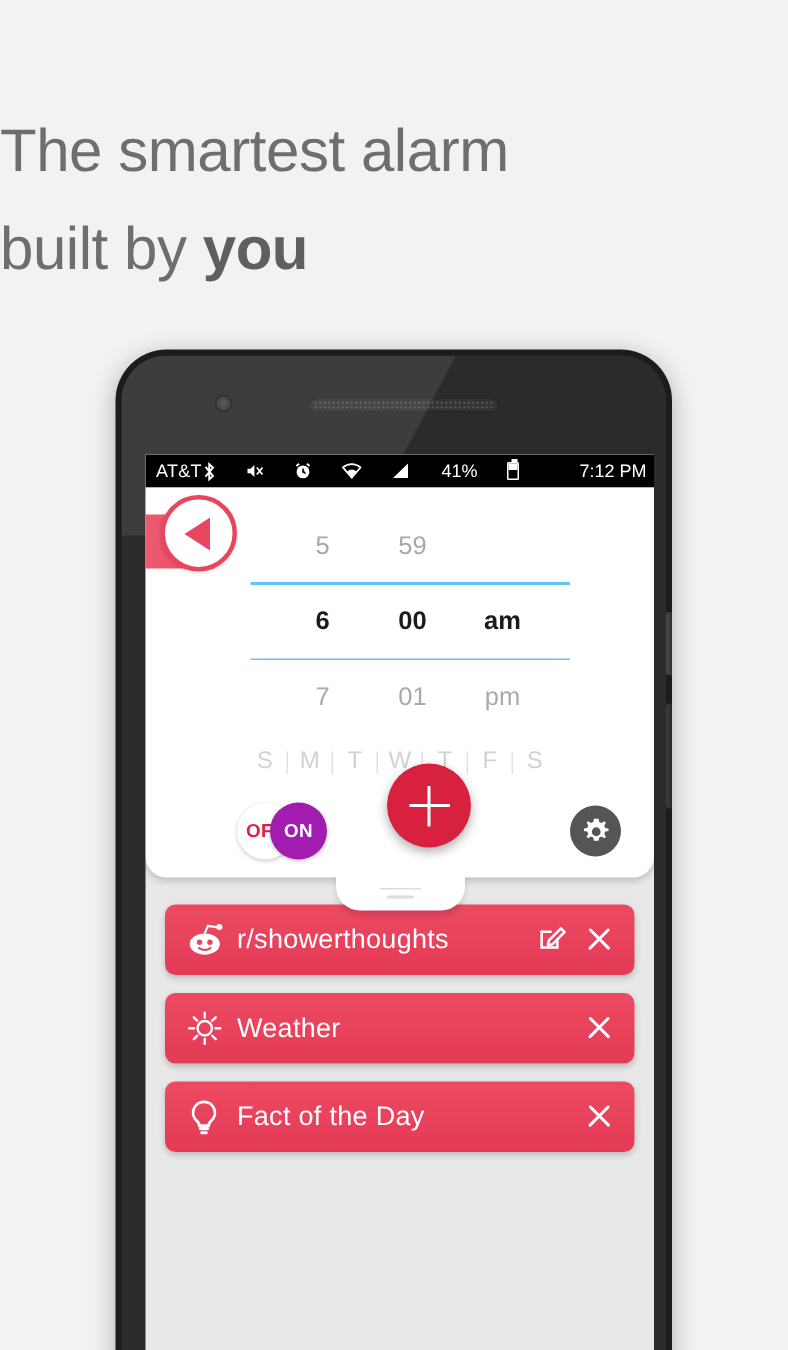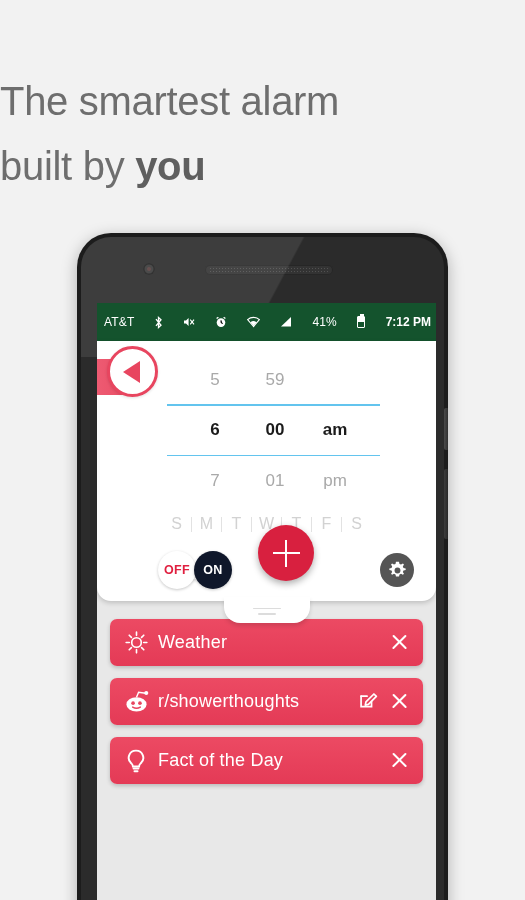--- a/index.html
+++ b/index.html
@@ -71,37 +71,37 @@
   }
 
   
   .screen {
     position: absolute; left: 16px; top: 66px; width: 339px; height: 634px;
     background: #e8e8e8; overflow: hidden;
   }
 
   
   .statusbar {
-    position: relative; height: 38px; background: #14532d;
+    position: relative; height: 22px; background: #000000;
     display: flex; align-items: center; color: #fff;
     font-size: 11.5px; padding: 0 5px 0 7px;
   }
   .carrier { font-size: 12px; letter-spacing: .2px; }
   .status-right { margin-left: auto; display: flex; align-items: center; gap: 20px; }
   .sicon { display:inline-flex; align-items:center; }
   .sicon svg { display:block; }
   .battpct { font-size: 12px; margin-left: 1px; }
   .battery {
     width: 8px; height: 12px; border: 1.4px solid #fff; border-radius: 1px;
     position: relative; background: linear-gradient(#fff 0%, #fff 45%, transparent 45%);
   }
   .battery::before {
     content:""; position:absolute; left:2px; top:-3px; width:4px; height:2px; background:#fff;
   }
-  .clock { font-size: 12px; margin-left: 1px; font-weight: bold; }
+  .clock { font-size: 12px; margin-left: 20px; }
 
   
   .card {
     position: relative; margin: 0; background: #fff;
     border-radius: 0 0 14px 14px;
     padding: 10px 0 0 0;
     box-shadow: 0 2px 5px rgba(0,0,0,.18);
     z-index: 6;
   }
   .picker { position: relative; padding: 4px 0 0 0; }
@@ -159,21 +159,21 @@
     position: relative; height: 62px;
     display: flex; align-items: center; padding: 0 22px; margin-left: 39px;
   }
   .toggle { position: relative; width: 74px; height: 38px; }
   .tcirc {
     position: absolute; top: 0; width: 38px; height: 38px; border-radius: 50%;
     display:flex; align-items:center; justify-content:center;
     font-size: 12.5px; font-weight: 700; letter-spacing: .3px;
   }
   .tcirc.off { left: 0; background: #fff; color: #e02040; box-shadow: 0 1px 3px rgba(0,0,0,.22); }
-  .tcirc.on  { right: 0; background: #0f172a; color: #fff; box-shadow: 0 1px 3px rgba(0,0,0,.22); }
+  .tcirc.on  { right: 14px; background: #a21caf; color: #fff; box-shadow: 0 1px 3px rgba(0,0,0,.22); }
   .tbridge {
     position:absolute; left:16px; top:10px; width:42px; height:18px; background:#fff;
     box-shadow: 0 2px 3px rgba(0,0,0,.10);
   }
   .gear {
     margin-left: auto; width: 34px; height: 34px; border-radius: 50%;
     background: #555; display:flex; align-items:center; justify-content:center;
   }
 
   .fab {
@@ -335,35 +335,20 @@
             </div>
           </div>
 
           <div class="bump">
             <i></i>
               <i class="s"></i>
           </div>
         </div>
 
         <div class="list">
-
-          <div class="item">
-            <span class="ico">
-              <svg width="23" height="23" viewBox="0 0 24 24">
-                  <circle cx="12" cy="12" r="5" fill="none" stroke="#fff" stroke-width="1.7"></circle>
-                  <g stroke="#fff" stroke-width="1.7" stroke-linecap="round">
-                    <path d="M12 1.2v3.3M12 19.5v3.3M1.2 12h3.3M19.5 12h3.3M4.4 4.4l2.3 2.3M17.3 17.3l2.3 2.3M19.6 4.4l-2.3 2.3M6.7 17.3l-2.3 2.3"></path>
-                  </g>
-                </svg>
-            </span>
-            <span class="label">Weather</span>
-            <span class="acts">
-              <span class="xbtn"></span>
-            </span>
-          </div>
 
           <div class="item">
             <span class="ico">
               <svg width="25" height="23" viewBox="0 0 26 24">
                 <ellipse cx="13" cy="15" rx="10.5" ry="7.4" fill="#fff"></ellipse>
                 <circle cx="23.2" cy="3.2" r="2.1" fill="#fff"></circle>
                 <path d="M13 7.6 L15.2 2.4 L22.6 3.4" fill="none" stroke="#fff" stroke-width="1.5"></path>
                 <circle cx="9.4" cy="13.7" r="1.9" fill="#e8455f"></circle>
                 <circle cx="16.6" cy="13.7" r="1.9" fill="#e8455f"></circle>
                 <path d="M9 17.8 q4 2.6 8 0" fill="none" stroke="#e8455f" stroke-width="1.5" stroke-linecap="round"></path>
@@ -377,20 +362,35 @@
                     <path d="M2.2 6.5 h6.3" fill="none" stroke="#fff" stroke-width="1.8" stroke-linecap="round"></path>
                     <path d="M7.3 12.6 l8.4-8.4 2.6 2.6 -8.4 8.4 -3.3 0.7 z" fill="none" stroke="#fff" stroke-width="1.8" stroke-linejoin="round"></path>
                   </svg>
               </span>
               <span class="xbtn"></span>
             </span>
           </div>
 
           <div class="item">
             <span class="ico">
+              <svg width="23" height="23" viewBox="0 0 24 24">
+                  <circle cx="12" cy="12" r="5" fill="none" stroke="#fff" stroke-width="1.7"></circle>
+                  <g stroke="#fff" stroke-width="1.7" stroke-linecap="round">
+                    <path d="M12 1.2v3.3M12 19.5v3.3M1.2 12h3.3M19.5 12h3.3M4.4 4.4l2.3 2.3M17.3 17.3l2.3 2.3M19.6 4.4l-2.3 2.3M6.7 17.3l-2.3 2.3"></path>
+                  </g>
+                </svg>
+            </span>
+            <span class="label">Weather</span>
+            <span class="acts">
+              <span class="xbtn"></span>
+            </span>
+          </div>
+
+          <div class="item">
+            <span class="ico">
               <svg width="22" height="24" viewBox="0 0 22 24">
                   <path d="M11 1.6 a7.2 7.2 0 0 1 4.6 12.8 c-1 0.9 -1.4 1.8 -1.5 3.1 h-6.2 c-0.1-1.3 -0.5-2.2 -1.5-3.1 A7.2 7.2 0 0 1 11 1.6 z" fill="none" stroke="#fff" stroke-width="1.9"></path>
                   <rect x="7.6" y="18.4" width="6.8" height="2.1" rx="1" fill="#fff"></rect>
                   <rect x="8.5" y="21.2" width="5" height="2" rx="1" fill="#fff"></rect>
                 </svg>
             </span>
             <span class="label">Fact of the Day</span>
             <span class="acts">
               <span class="xbtn"></span>
             </span>

